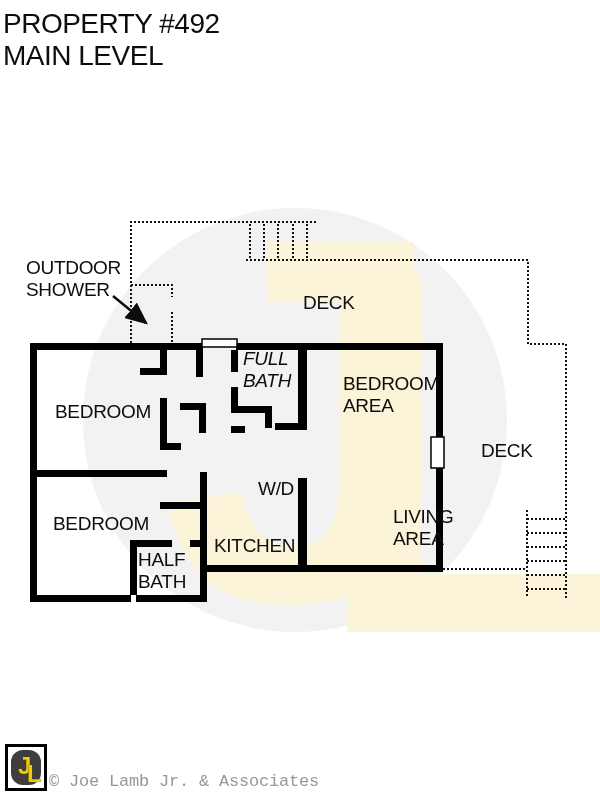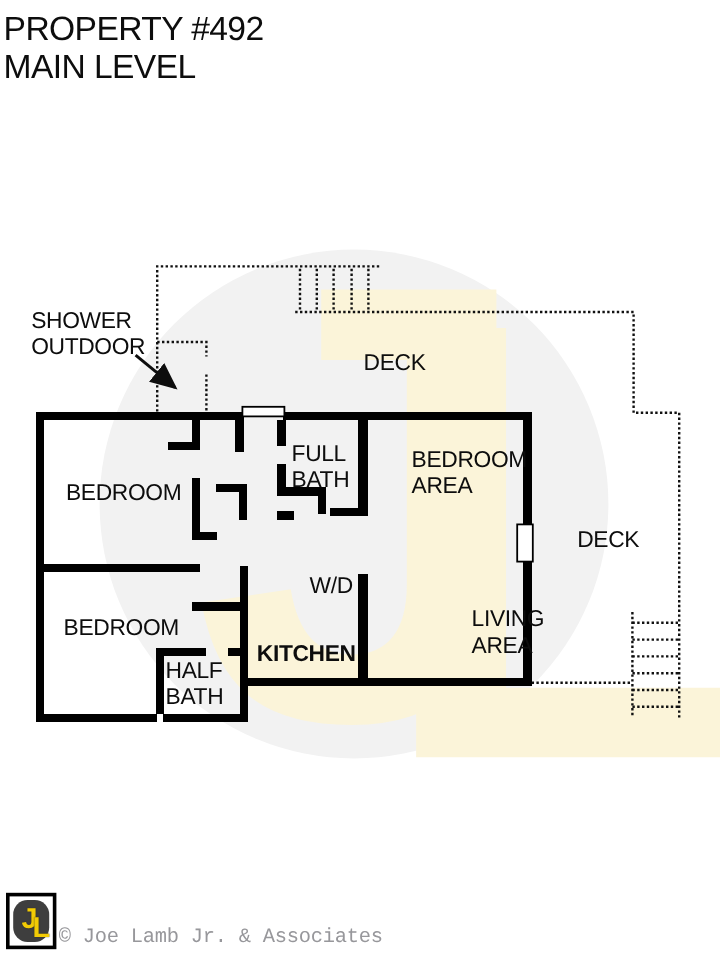--- a/index.html
+++ b/index.html
@@ -137,50 +137,50 @@
       <rect x="190" y="540" width="17" height="7"></rect>
     </g>
 
     <g fill="#ffffff" stroke="#000000" stroke-width="1.5">
       <rect x="202" y="339" width="35" height="8"></rect>
       <rect x="431" y="437" width="13" height="31"></rect>
     </g>
   </svg>
 
   <div class="lbl" style="left:26px;top:257px;">
+    <div>OUTDOOR</div>
     <div>SHOWER</div>
-    <div>OUTDOOR</div>
   </div>
 
   <div class="lbl" style="left:303px;top:292px;">DECK</div>
 
   <div class="lbl" style="left:481px;top:440px;">DECK</div>
 
-  <div class="lbl" style="left:243px;top:368px;">
+  <div class="lbl" style="left:243px;top:348px;font-style:italic;">
     <div>FULL</div>
     <div>BATH</div>
   </div>
 
   <div class="lbl" style="left:343px;top:373px;">
     <div>BEDROOM</div>
     <div>AREA</div>
   </div>
 
   <div class="lbl" style="left:55px;top:401px;">BEDROOM</div>
 
   <div class="lbl" style="left:258px;top:478px;">W/D</div>
 
   <div class="lbl" style="left:345px;top:506px;margin-left:48px;">
     <div>LIVING</div>
     <div>AREA</div>
   </div>
 
   <div class="lbl" style="left:53px;top:513px;">BEDROOM</div>
 
-  <div class="lbl" style="left:214px;top:535px;font-weight:bold;">KITCHEN</div>
+  <div class="lbl" style="left:214px;top:535px;">KITCHEN</div>
 
   <div class="lbl" style="left:138px;top:549px;">
     <div>HALF</div>
     <div>BATH</div>
   </div>
 
   <div class="logo">
     <div class="logo-oval">
       <span class="logo-letter logo-j">J</span>
       <span class="logo-letter logo-l">L</span>

